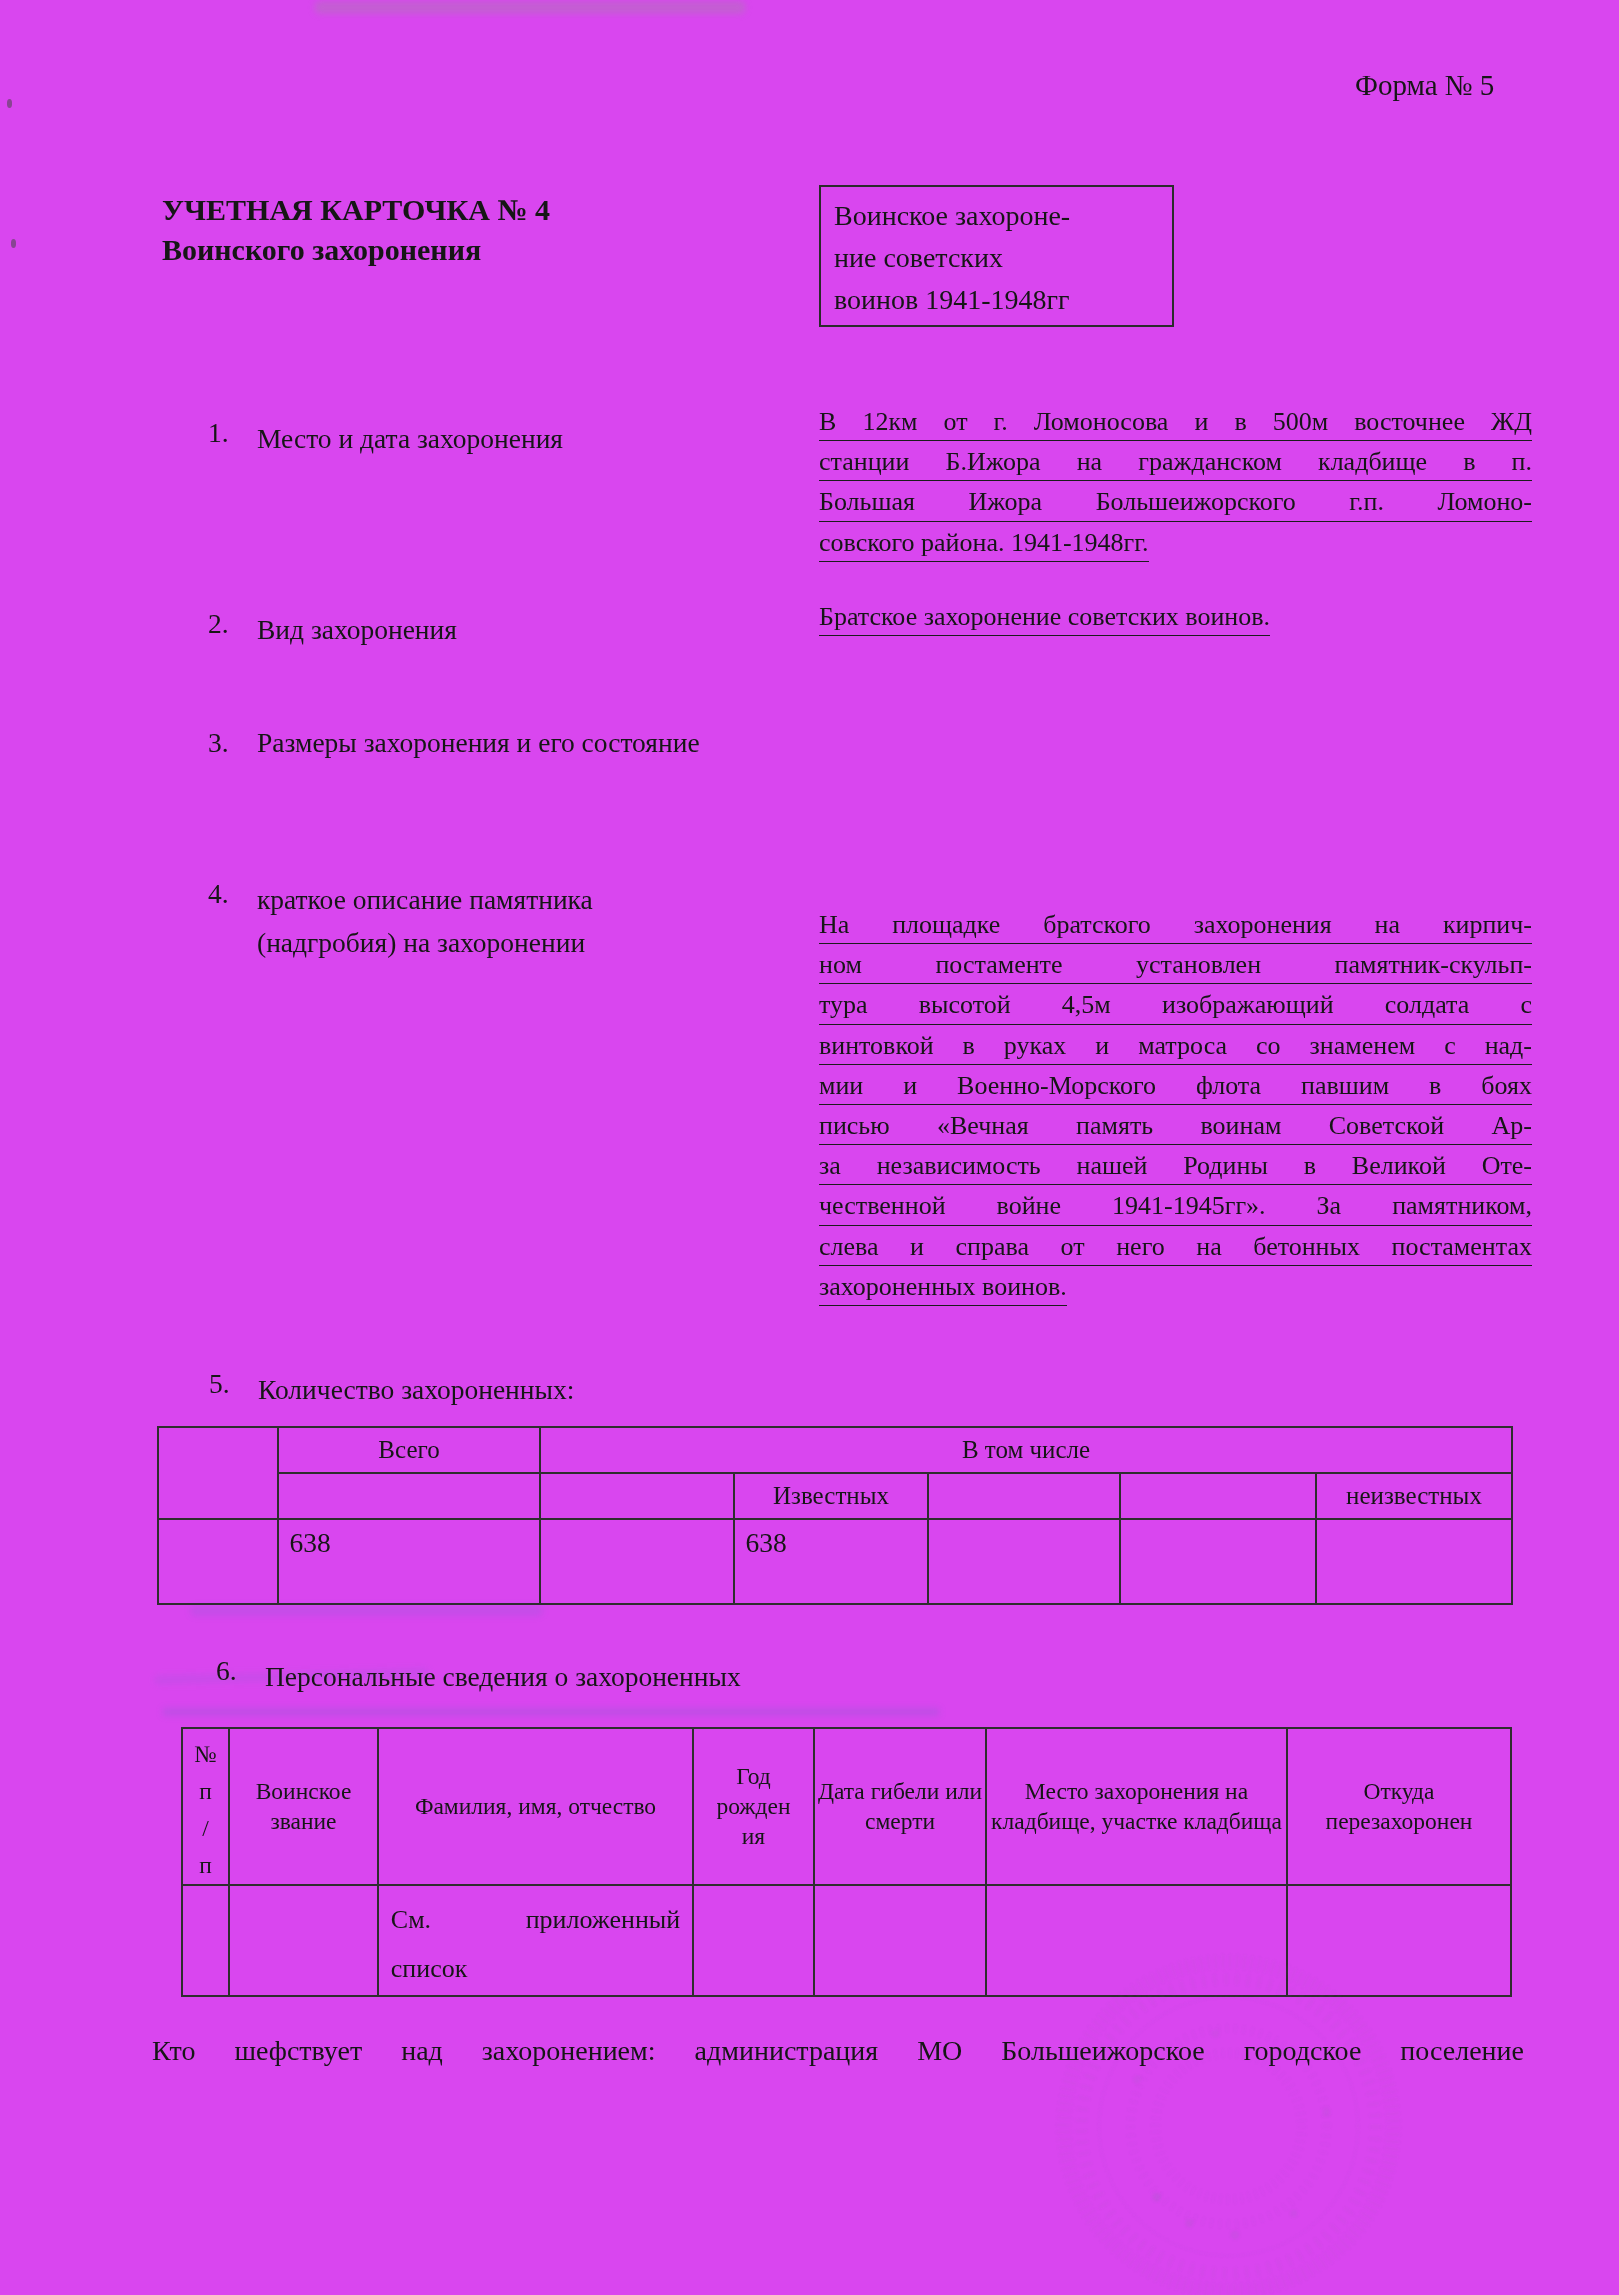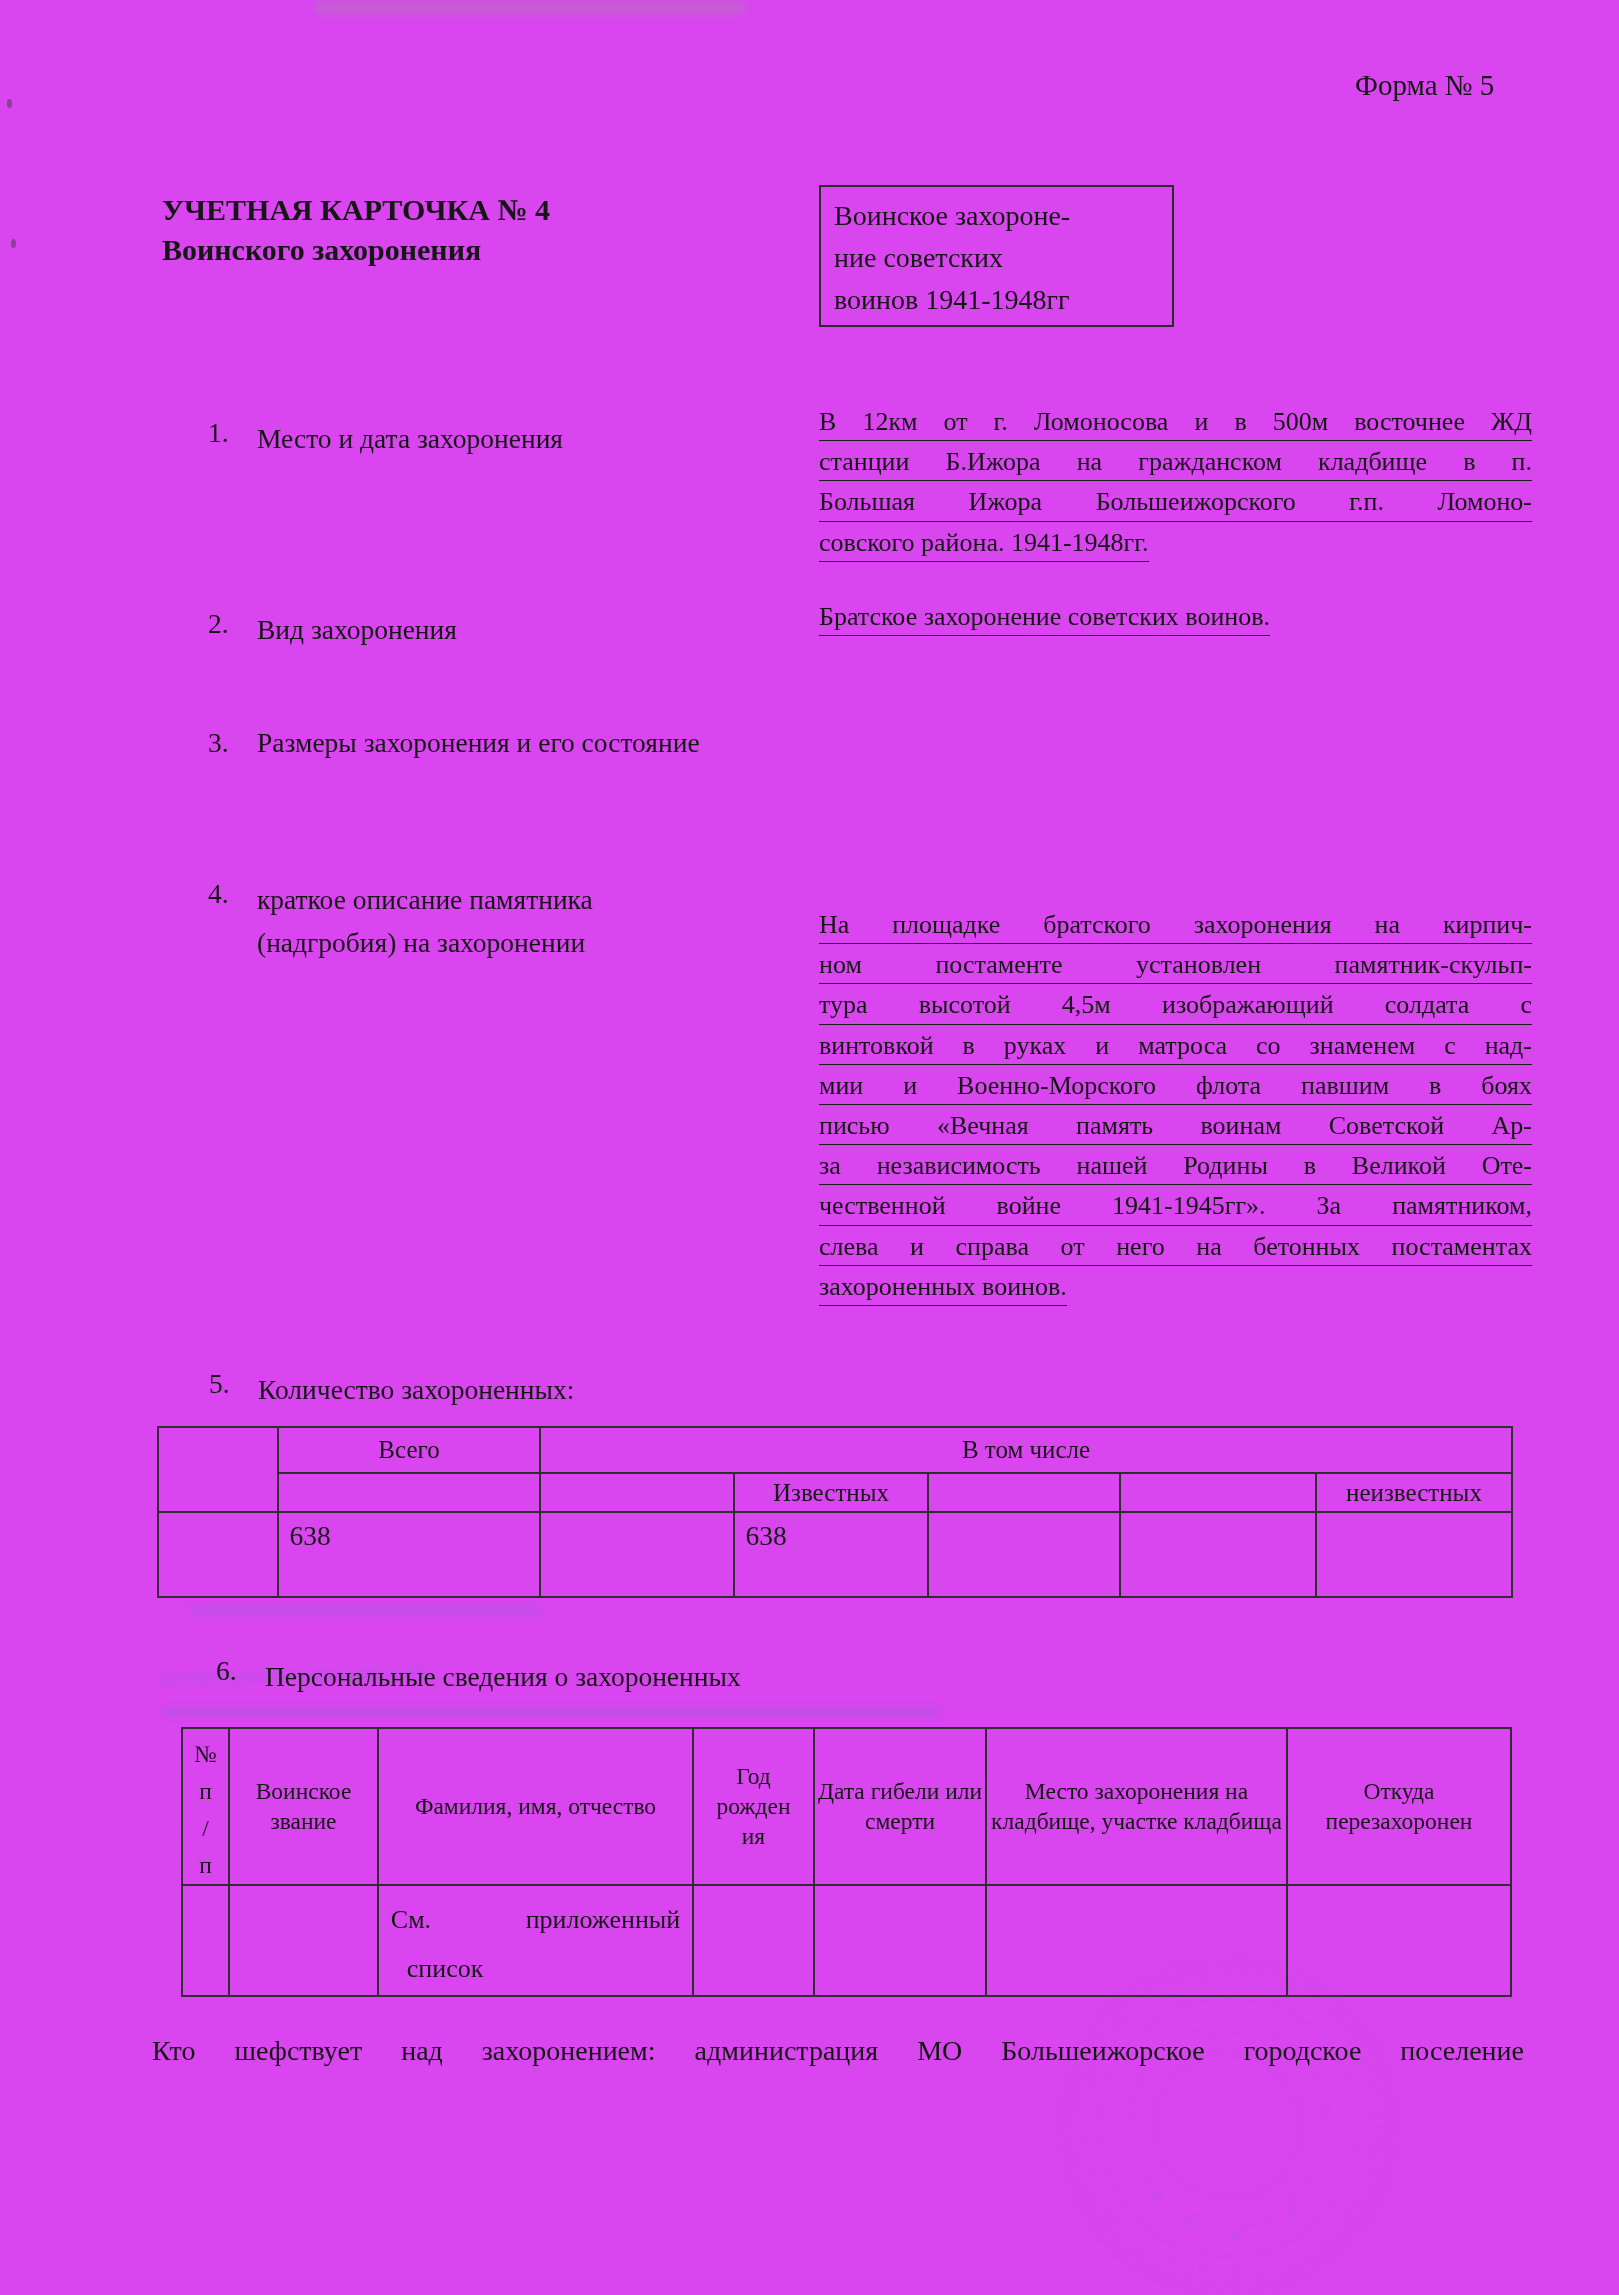--- a/index.html
+++ b/index.html
@@ -46,21 +46,21 @@
     text-align:center;vertical-align:middle;
     padding:0;overflow:hidden;
   }
   .t1{left:157px;top:1426px;width:1354px;}
   .t1 .val{font-size:27.5px;text-align:left;vertical-align:top;padding:6.5px 0 0 10.5px;}
   .t2{left:181px;top:1727px;width:1330px;}
   .t2 td{font-size:23.5px;line-height:30px;}
   .t2 .npp{vertical-align:top;font-size:23.5px;line-height:37px;padding-top:6.5px;}
   .t2 .names-cell{vertical-align:top;text-align:left;padding:18.3px 11.8px 0 11.8px;}
   .names-l1{font-size:26px;line-height:31px;text-align:justify;text-align-last:justify;margin-bottom:18.3px;}
-  .names-l2{font-size:26px;line-height:31px;text-align:left;margin-left:16px;}
+  .names-l2{font-size:26px;line-height:31px;text-align:left;}
   
   .footer{
     left:152px;top:2035px;width:1372px;
     font-size:28px;
     text-align:justify;text-align-last:justify;
   }
   
   .smudge{border-radius:6.5px;filter:blur(3.3px);}
   .sm-top{left:314px;top:1.3px;width:432px;height:13px;background:rgba(150,150,150,.30);}
   .sm-b1{left:190px;top:1606px;width:353px;height:9.8px;background:rgba(92,110,196,.16);}
@@ -144,21 +144,21 @@
         <col style="width:192px">
         <col style="width:196px">
         <col style="width:196px">
     </colgroup>
     <tbody>
         <tr style="height:46px">
       <td rowspan="2"></td>
       <td>Всего</td>
       <td colspan="5">В том числе</td>
     </tr>
-    <tr style="height:39px">
+    <tr style="height:46px">
       <td></td>
       <td></td>
       <td>Известных</td>
       <td></td>
       <td></td>
       <td>неизвестных</td>
     </tr>
     <tr style="height:85px">
       <td></td>
       <td class="val">638</td>

